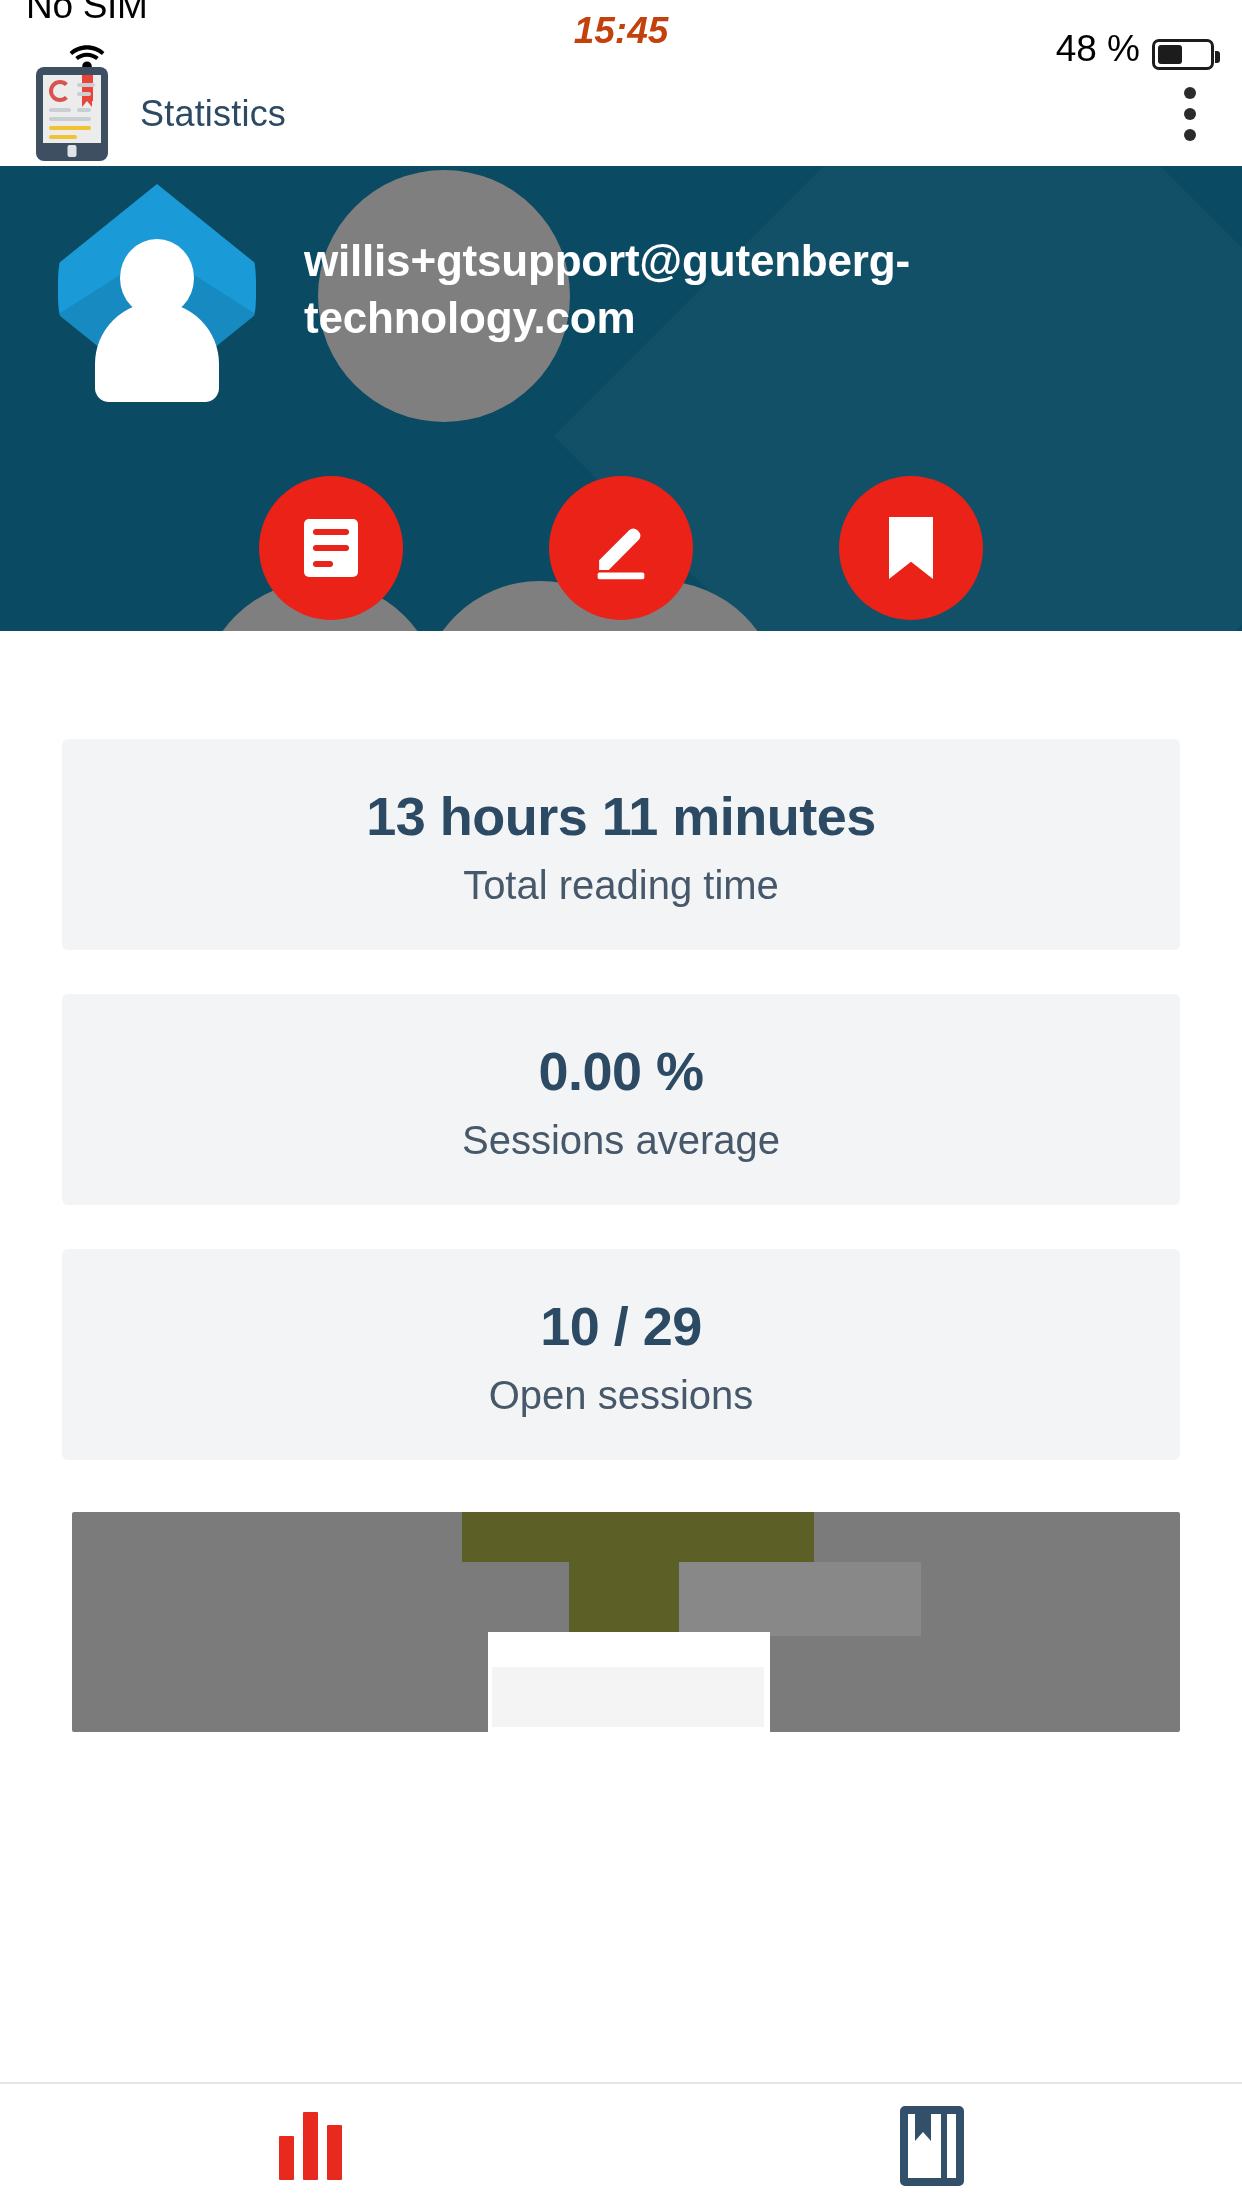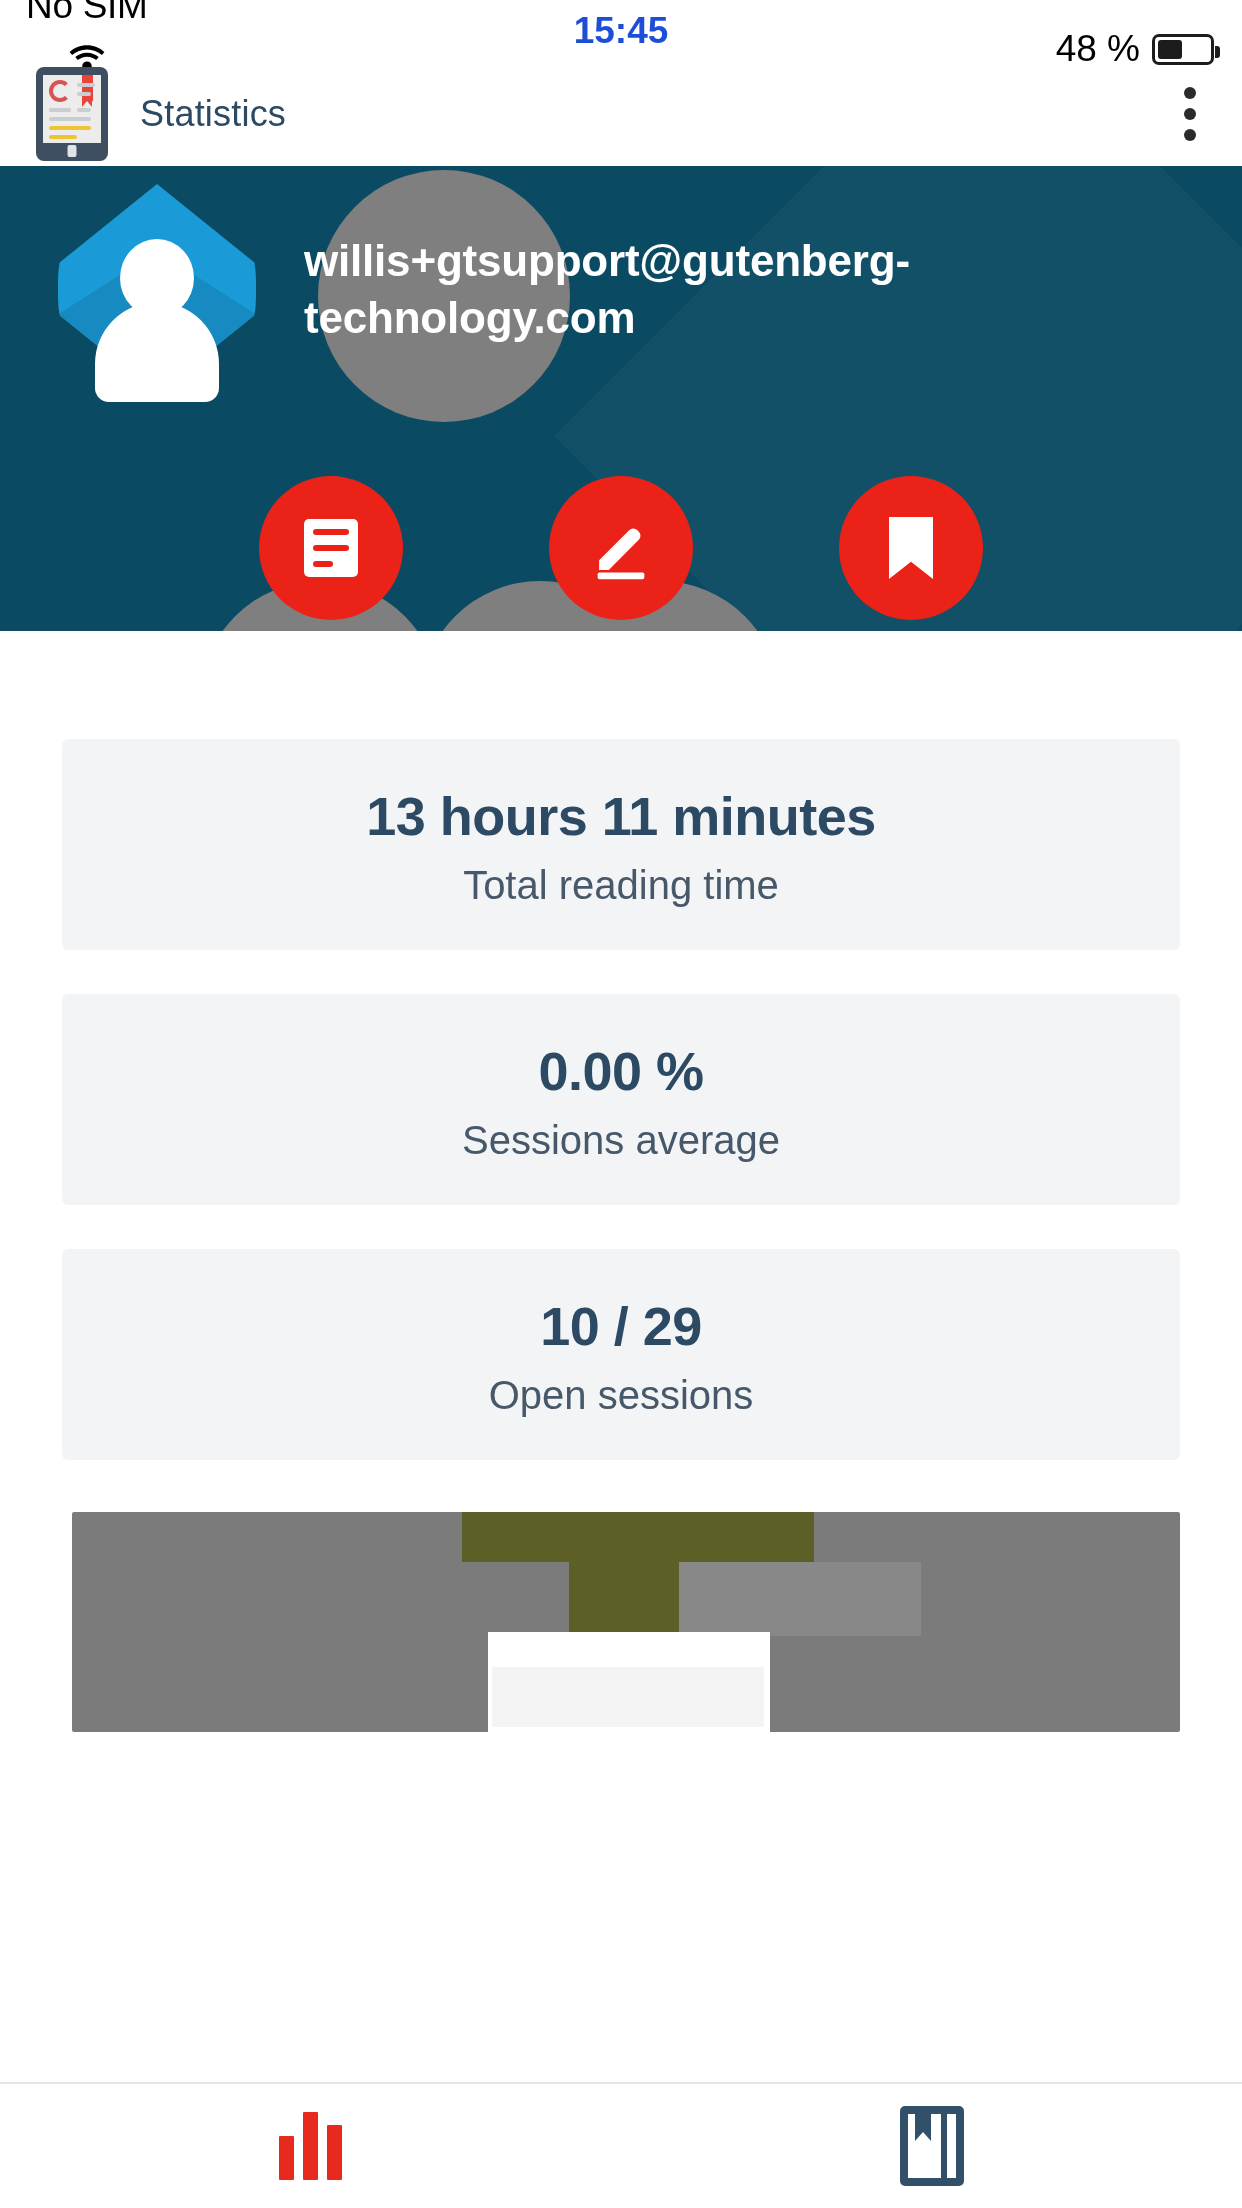--- a/index.html
+++ b/index.html
@@ -17,24 +17,25 @@
     display:flex; align-items:center;
     padding:0 28px 0 26px;
     position:relative;
     background:#ffffff;
   }
   .sb-left{ display:flex; align-items:center; gap:16px;flex-direction:column; }
   .sb-carrier{ font-size:37px; color:#000; letter-spacing:-0.3px; }
   .sb-time{
     position:absolute; left:0; right:0; top:0; bottom:0;
     display:flex; align-items:center; justify-content:center;
-    font-size:37px; font-weight:bold; color:#1d4ed8;
+    font-size:37px; font-weight:bold; color:#c2410c;
     pointer-events:none;
-  }
-  .sb-right{ margin-left:auto; display:flex; align-items:center; gap:12px;margin-top:36px; }
+    font-style:italic;
+  }
+  .sb-right{ margin-left:auto; display:flex; align-items:flex-end; gap:12px;margin-top:36px; }
   .sb-batt-text{ font-size:37px; color:#000; }
   .batt{
     width:62px; height:31px; border:3px solid #1c1c1c; border-radius:7px;
     position:relative; display:flex; align-items:center; padding:3px;
   }
   .batt:after{
     content:""; position:absolute; right:-9px; top:9px;
     width:5px; height:12px; background:#1c1c1c; border-radius:0 3px 3px 0;
   }
   .batt-fill{ height:100%; width:48%; background:#1c1c1c; border-radius:3px; }

